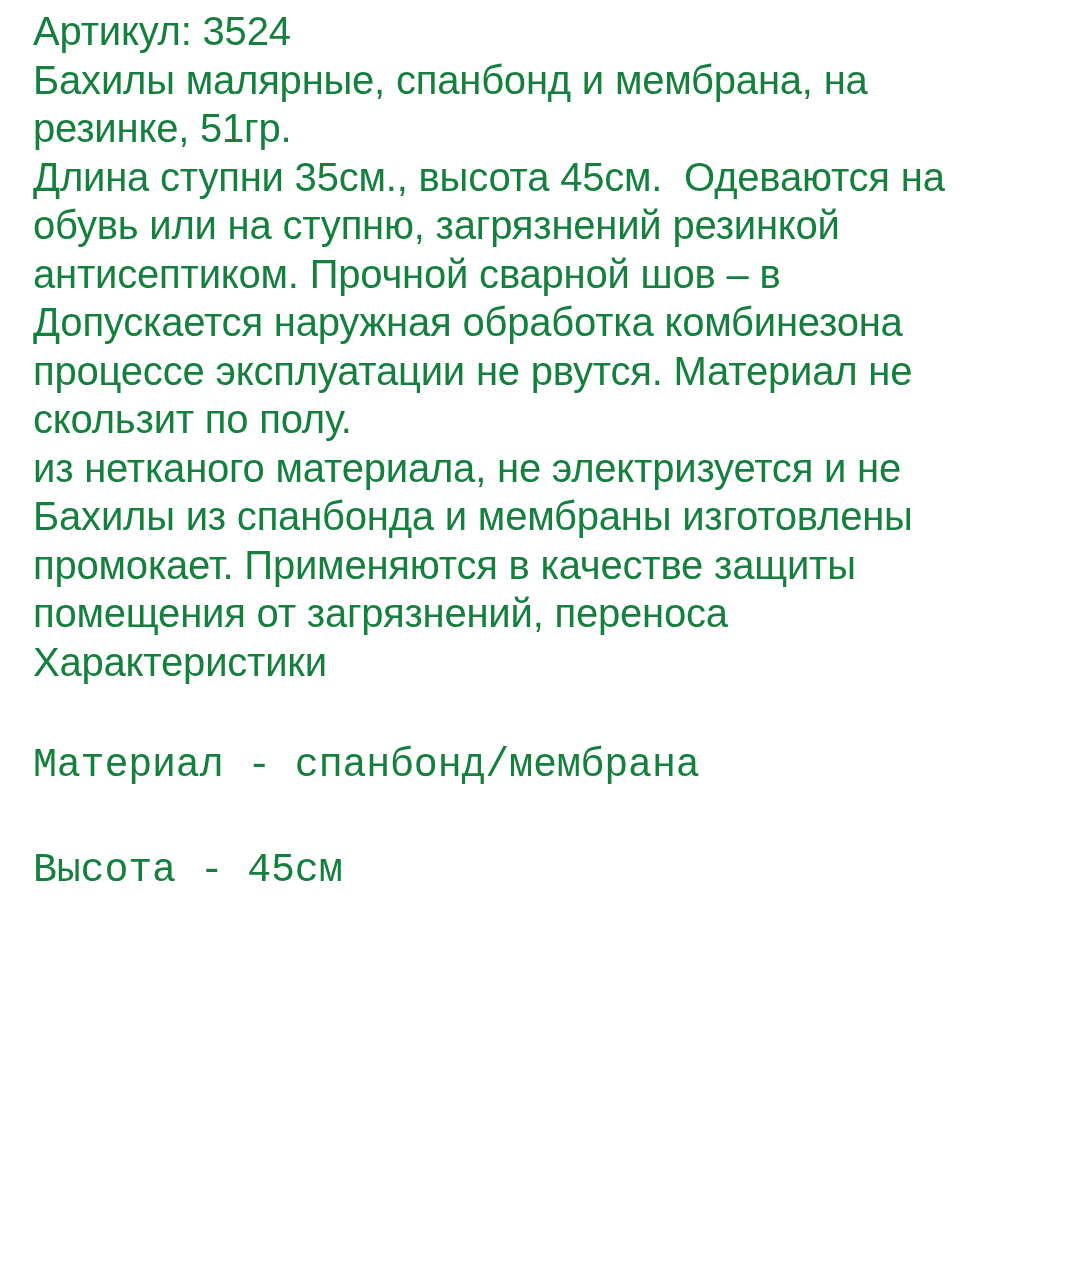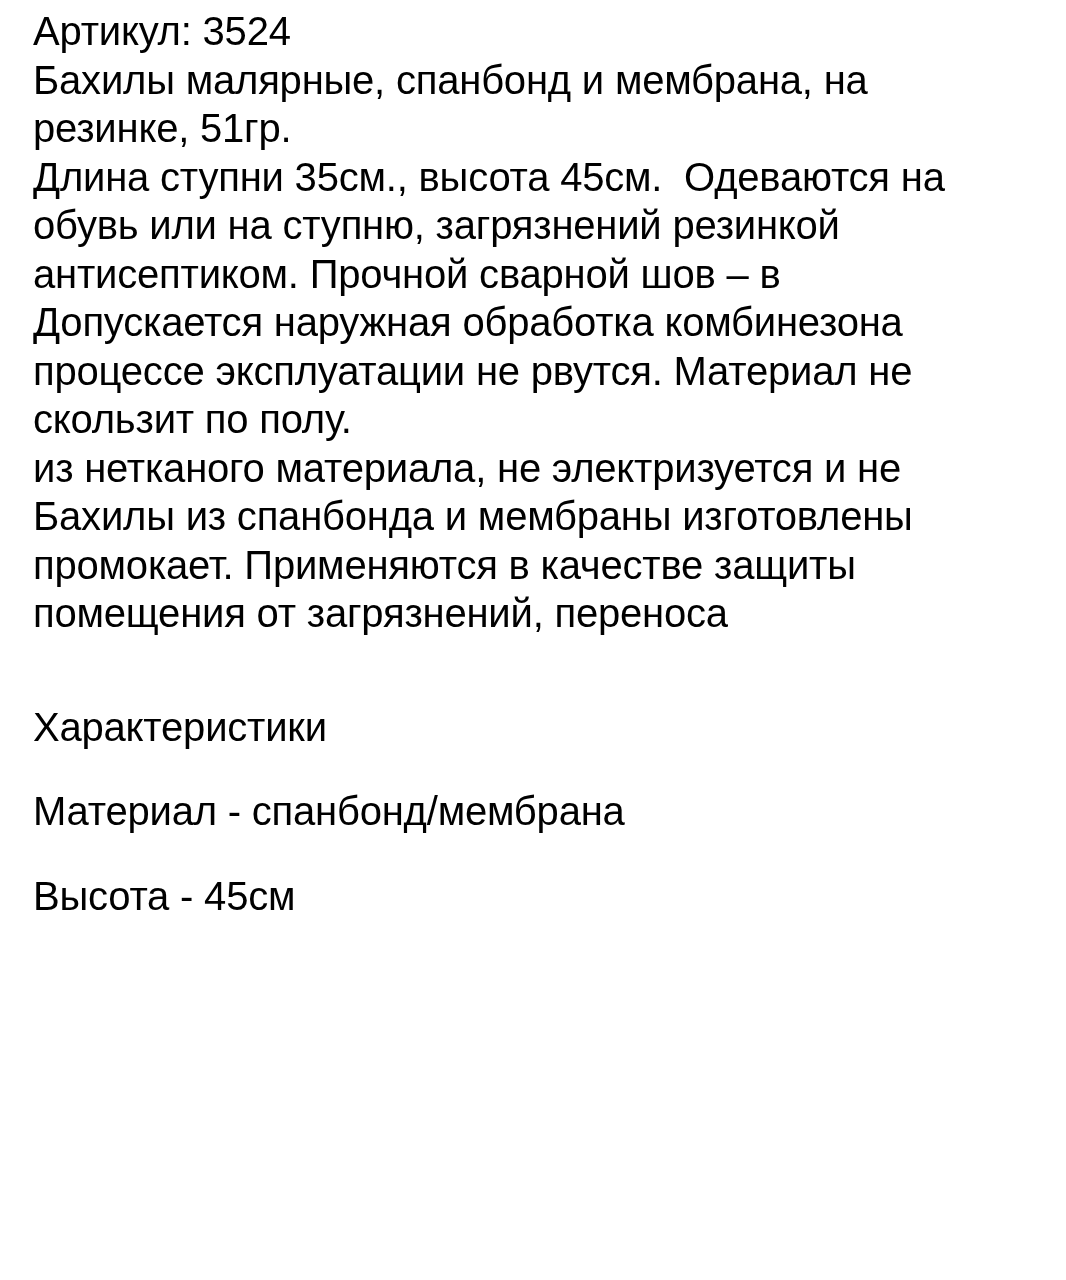--- a/index.html
+++ b/index.html
@@ -11,27 +11,27 @@
     overflow: hidden;
   }
   .content {
     box-sizing: border-box;
     width: 850px;
     padding: 7px 30px 0 33px;
     font-family: "Liberation Sans", sans-serif;
     font-size: 40px;
     line-height: 48.5px;
     font-weight: 400;
-    color: #000000;
+    color: #15803d;
     letter-spacing: -0.2px;
   }
   .para { margin: 0; }
   .line { white-space: pre; }          
-  .char-heading { margin-top: 65px; }
-  .char-item    { margin-top: 36px; }
+  .char-heading { }
+  .char-item    { margin-top: 56px; font-family: Liberation Mono, monospace; }
 </style>
 </head>
 <body>
 
 <div class="content">
 
   <div class="para">
     <div class="line">Артикул: 3524</div>
   </div>
 

